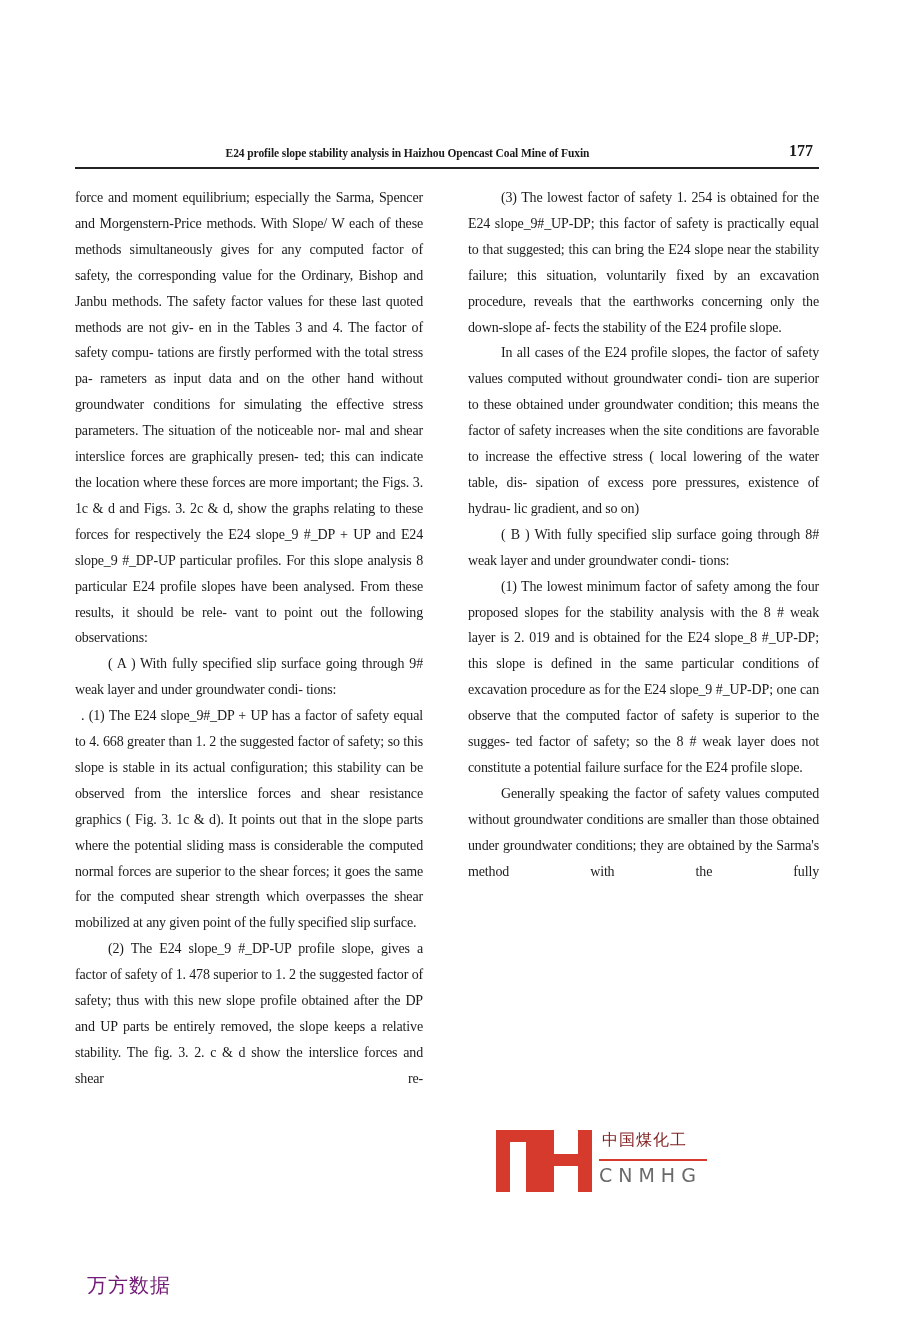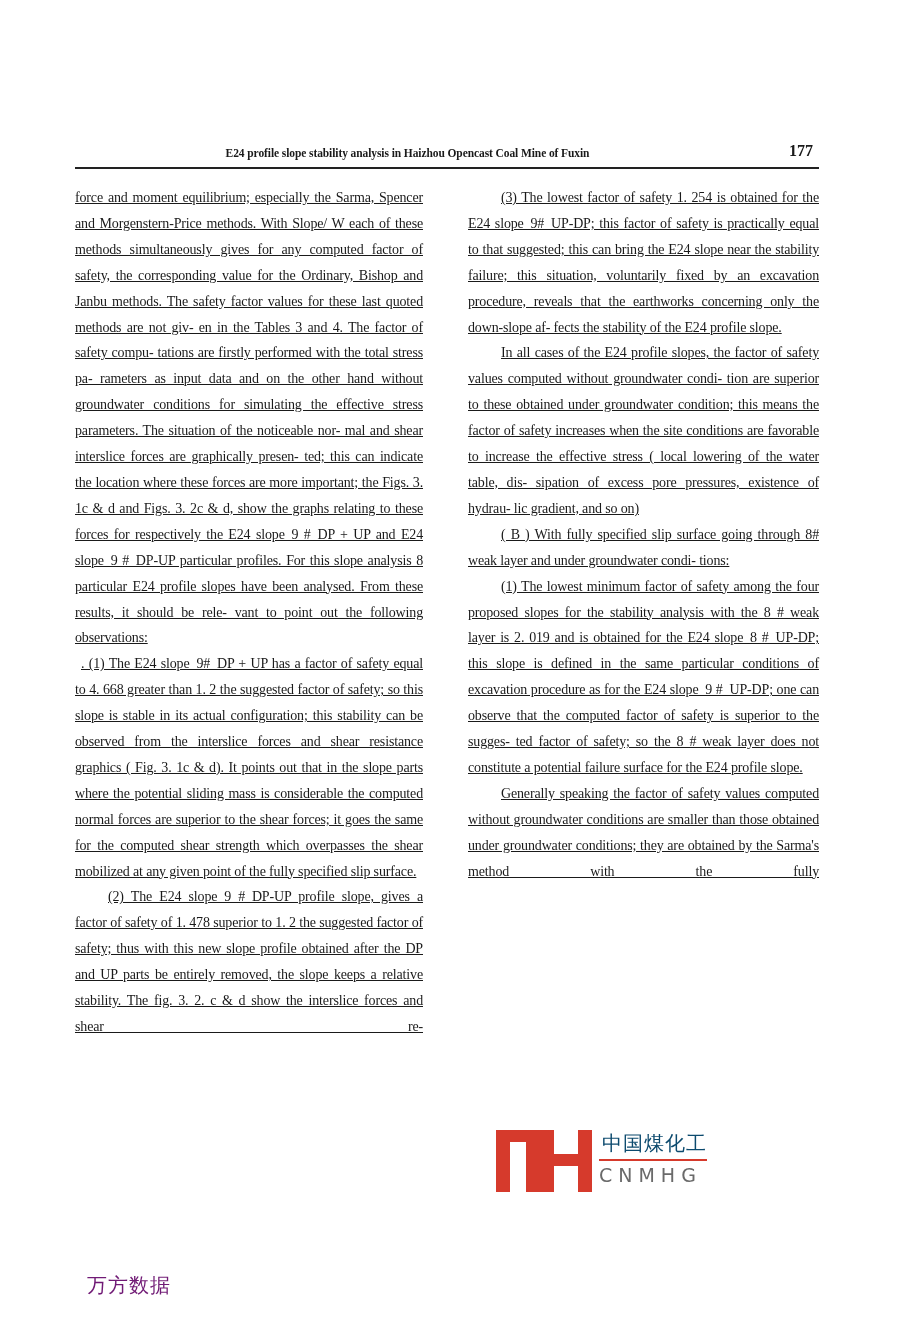--- a/index.html
+++ b/index.html
@@ -63,21 +63,20 @@
     }
     .col-left { left: 75px; width: 348px; }
     .col-right { left: 468px; width: 351px; }
     .para {
       margin: 0;
       text-align: justify;
       text-align-last: left;
       hyphens: manual;
       letter-spacing: -0.15px;
       word-spacing: 0px;
-      text-decoration: underline;
     }
     .para.indent { text-indent: 33px; }
     .para.fullwidth-last { text-align-last: justify; }
 
     .watermark {
       position: absolute;
       left: 496px;
       top: 1128px;
       width: 230px;
       height: 64px;
@@ -97,22 +96,22 @@
     }
     .wm-logo {
       position: absolute;
       left: 0; top: 0;
     }
     .wm-cn {
       position: absolute;
       left: 106px;
       top: 2px;
       font-family: "DejaVu Sans", sans-serif;
-      font-size: 20px;
-      color: #0c4a6e;
+      font-size: 16px;
+      color: #7f1d1d;
       letter-spacing: 1px;
       white-space: nowrap;
     }
     .wm-rule {
       position: absolute;
       left: 103px;
       top: 31px;
       width: 108px;
       height: 2px;
       background: #d63a2c;
@@ -143,20 +142,21 @@
 <div class="page">
 
   <div class="running-header">
     <div class="running-title">E24 profile slope stability analysis in Haizhou Opencast Coal Mine of Fuxin</div>
     <div class="page-number">177</div>
   </div>
   <div class="header-rule"></div>
 
   <div class="column col-left">
     <p class="para">force and moment equilibrium; especially the Sarma, Spencer and Morgenstern-Price methods. With Slope/ W each of these methods simultaneously gives for any computed factor of safety, the corresponding value for the Ordinary, Bishop and Janbu methods. The safety factor values for these last quoted methods are not giv- en in the Tables 3 and 4. The factor of safety compu- tations are firstly performed with the total stress pa- rameters as input data and on the other hand without groundwater conditions for simulating the effective stress parameters. The situation of the noticeable nor- mal and shear interslice forces are graphically presen- ted; this can indicate the location where these forces are more important; the Figs. 3. 1c &amp; d and Figs. 3. 2c &amp; d, show the graphs relating to these forces for respectively the E24 slope_9 #_DP + UP and E24 slope_9 #_DP-UP particular profiles. For this slope analysis 8 particular E24 profile slopes have been analysed. From these results, it should be rele- vant to point out the following observations:</p>
+    <p class="para indent">( A ) With fully specified slip surface going through 9# weak layer and under groundwater condi- tions:</p>
     <p class="para" style="text-indent:6px;">. (1) The E24 slope_9#_DP + UP has a factor of safety equal to 4. 668 greater than 1. 2 the suggested factor of safety; so this slope is stable in its actual configuration; this stability can be observed from the interslice forces and shear resistance graphics ( Fig. 3. 1c &amp; d). It points out that in the slope parts where the potential sliding mass is considerable the computed normal forces are superior to the shear forces; it goes the same for the computed shear strength which overpasses the shear mobilized at any given point of the fully specified slip surface.</p>
     <p class="para indent fullwidth-last">(2) The E24 slope_9 #_DP-UP profile slope, gives a factor of safety of 1. 478 superior to 1. 2 the suggested factor of safety; thus with this new slope profile obtained after the DP and UP parts be entirely removed, the slope keeps a relative stability. The fig. 3. 2. c &amp; d show the interslice forces and shear re-</p>
   </div>
 
   <div class="column col-right">
     <p class="para indent">(3) The lowest factor of safety 1. 254 is obtained for the E24 slope_9#_UP-DP; this factor of safety is practically equal to that suggested; this can bring the E24 slope near the stability failure; this situation, voluntarily fixed by an excavation procedure, reveals that the earthworks concerning only the down-slope af- fects the stability of the E24 profile slope.</p>
     <p class="para indent">In all cases of the E24 profile slopes, the factor of safety values computed without groundwater condi- tion are superior to these obtained under groundwater condition; this means the factor of safety increases when the site conditions are favorable to increase the effective stress ( local lowering of the water table, dis- sipation of excess pore pressures, existence of hydrau- lic gradient, and so on)</p>
     <p class="para indent">( B ) With fully specified slip surface going through 8# weak layer and under groundwater condi- tions:</p>
     <p class="para indent">(1) The lowest minimum factor of safety among the four proposed slopes for the stability analysis with the 8 # weak layer is 2. 019 and is obtained for the E24 slope_8 #_UP-DP; this slope is defined in the same particular conditions of excavation procedure as for the E24 slope_9 #_UP-DP; one can observe that the computed factor of safety is superior to the sugges- ted factor of safety; so the 8 # weak layer does not constitute a potential failure surface for the E24 profile slope.</p>
     <p class="para indent fullwidth-last">Generally speaking the factor of safety values computed without groundwater conditions are smaller than those obtained under groundwater conditions; they are obtained by the Sarma's method with the fully</p>

